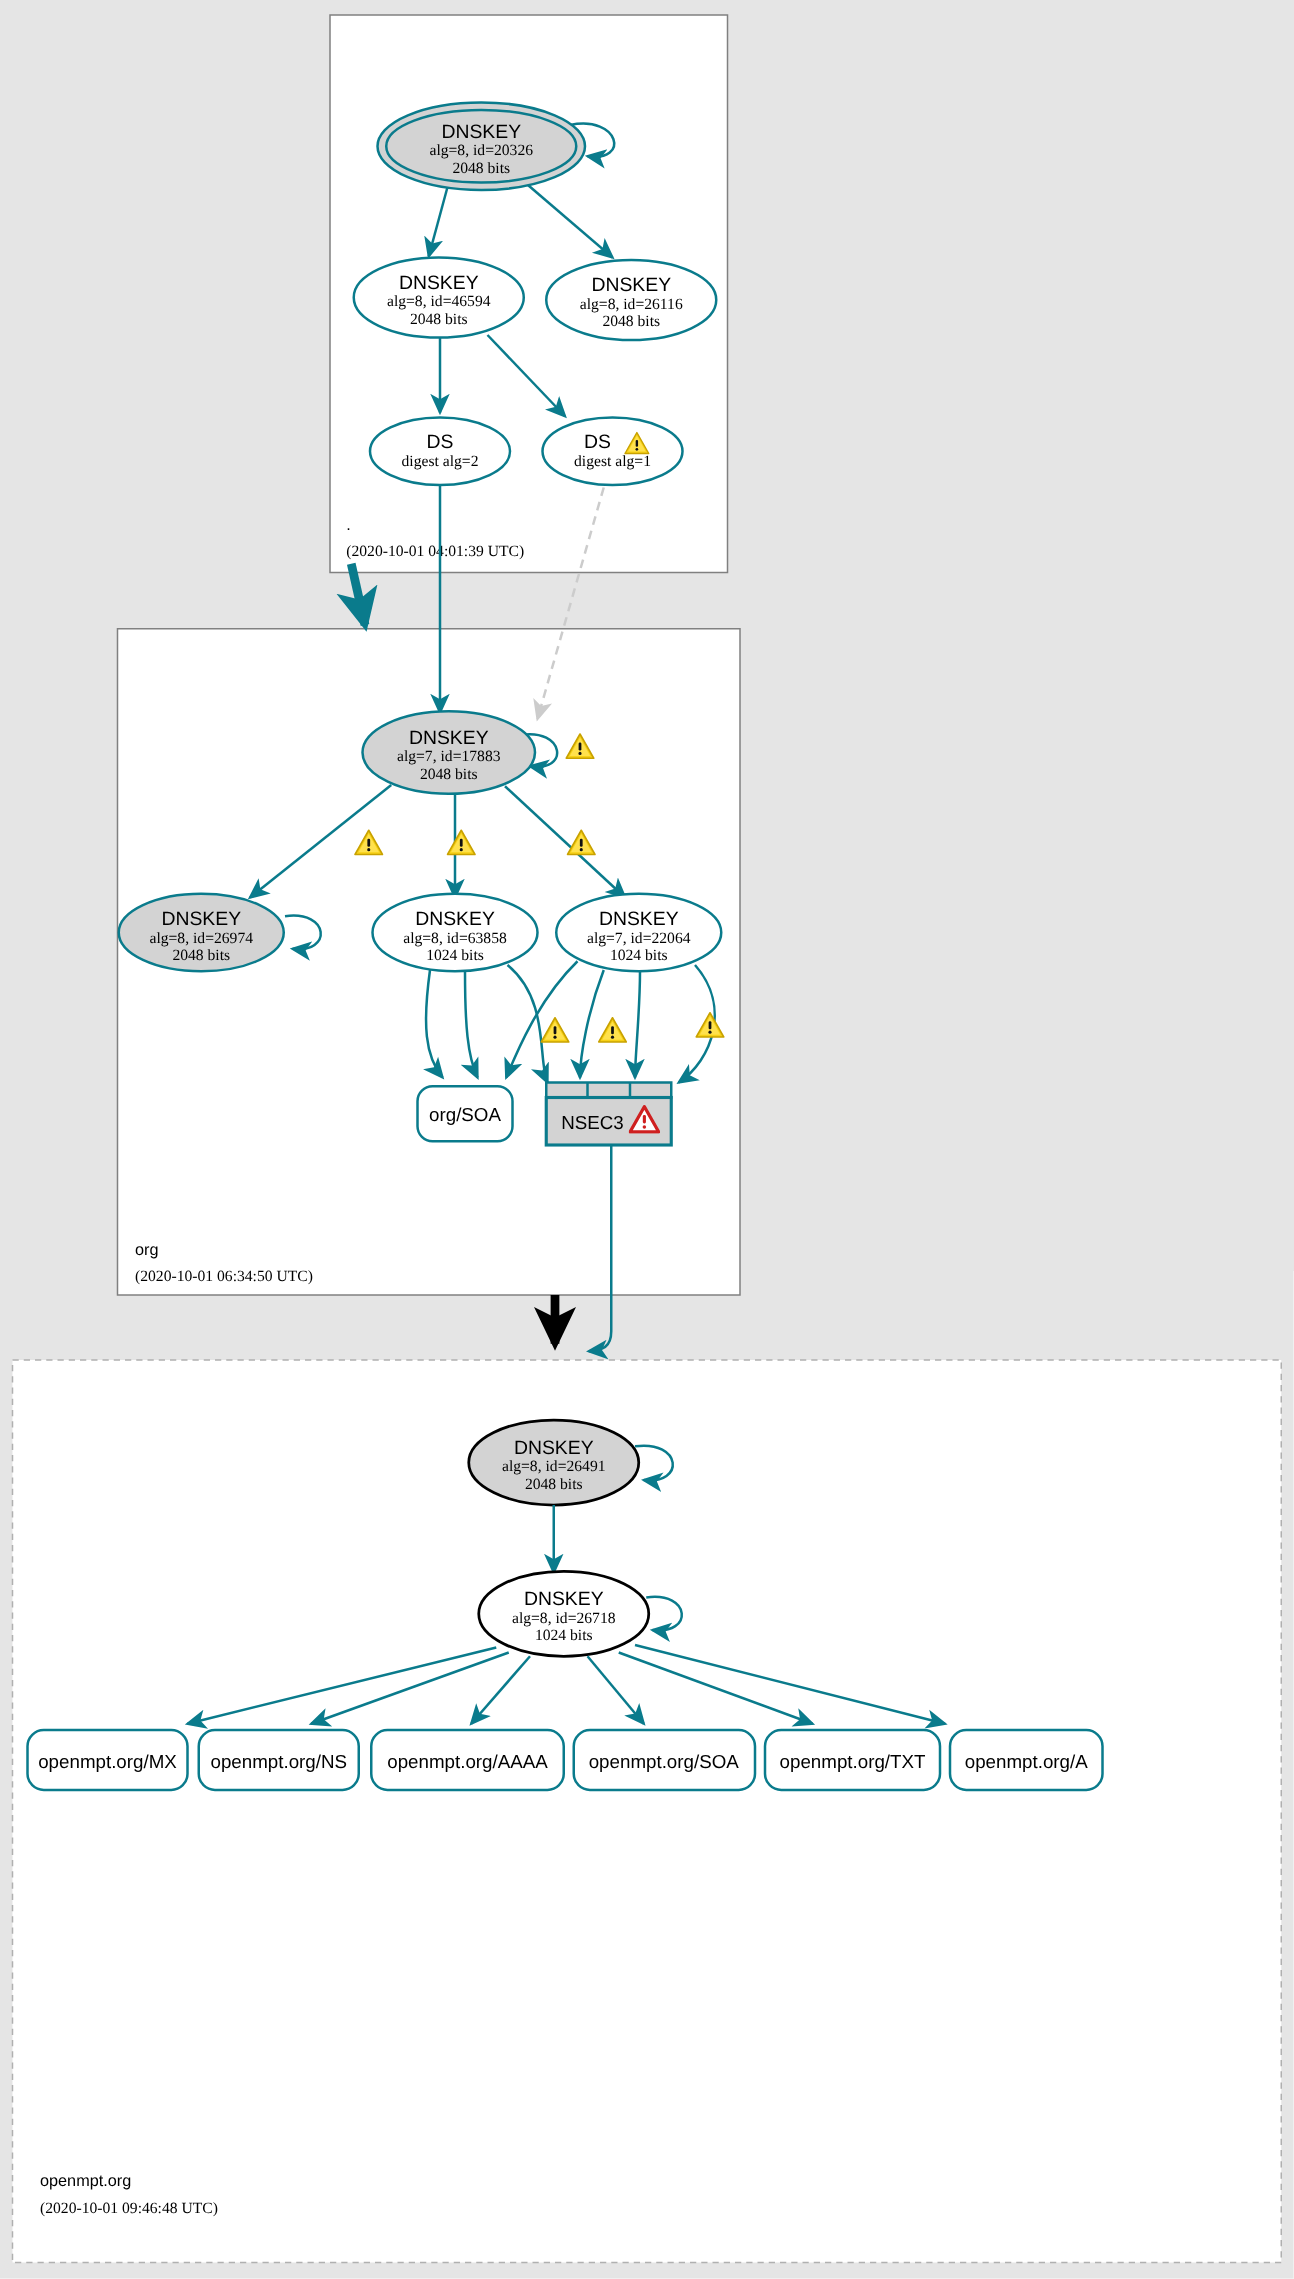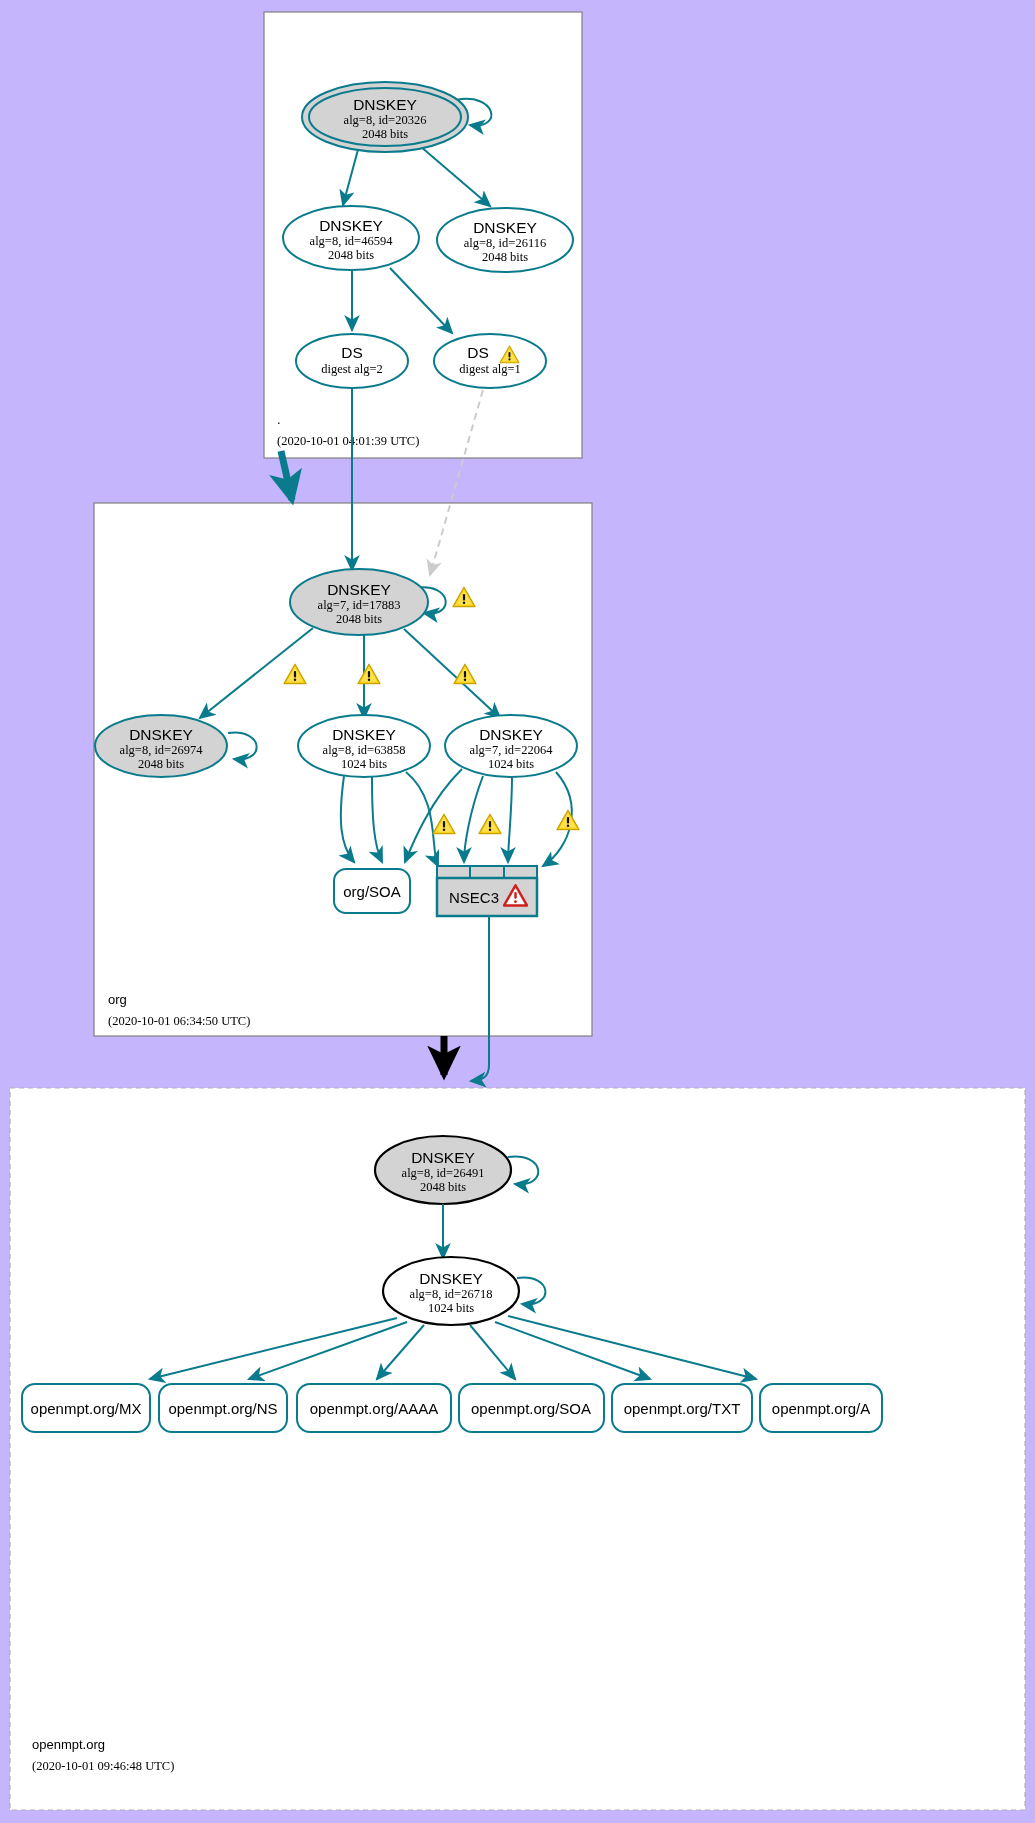--- a/index.html
+++ b/index.html
@@ -1,17 +1,17 @@
 <!DOCTYPE html>
 <html><head>
 <meta charset="utf-8">
 <style>
   html,body{margin:0;padding:0;background:#ffffff;}
   body{font-family:"Liberation Sans", sans-serif;}
-  #stage{position:relative;width:1035px;height:1823px;background:#c4b5fd;overflow:hidden;}
+  #stage{position:relative;width:1035px;height:1823px;background:#e5e5e5;overflow:hidden;}
   svg{display:block;}
   .zbox{fill:#ffffff;stroke:#808080;stroke-width:1.2;}
   .zbox-dash{fill:#ffffff;stroke:#b0b0b0;stroke-width:1.2;stroke-dasharray:5,4;}
   .ell{fill:#ffffff;stroke:#0a7b8c;stroke-width:2;}
   .ell-gray{fill:#d3d3d3;stroke:#0a7b8c;stroke-width:2;}
   .ell-gray-blk{fill:#d3d3d3;stroke:#000000;stroke-width:2.2;}
   .ell-blk{fill:#ffffff;stroke:#000000;stroke-width:2.2;}
   .edge{fill:none;stroke:#0a7b8c;stroke-width:2;}
   .edge-dash{fill:none;stroke:#cccccc;stroke-width:2;stroke-dasharray:7,5;}
   .edge-thick{fill:none;stroke:#0a7b8c;stroke-width:7;}

